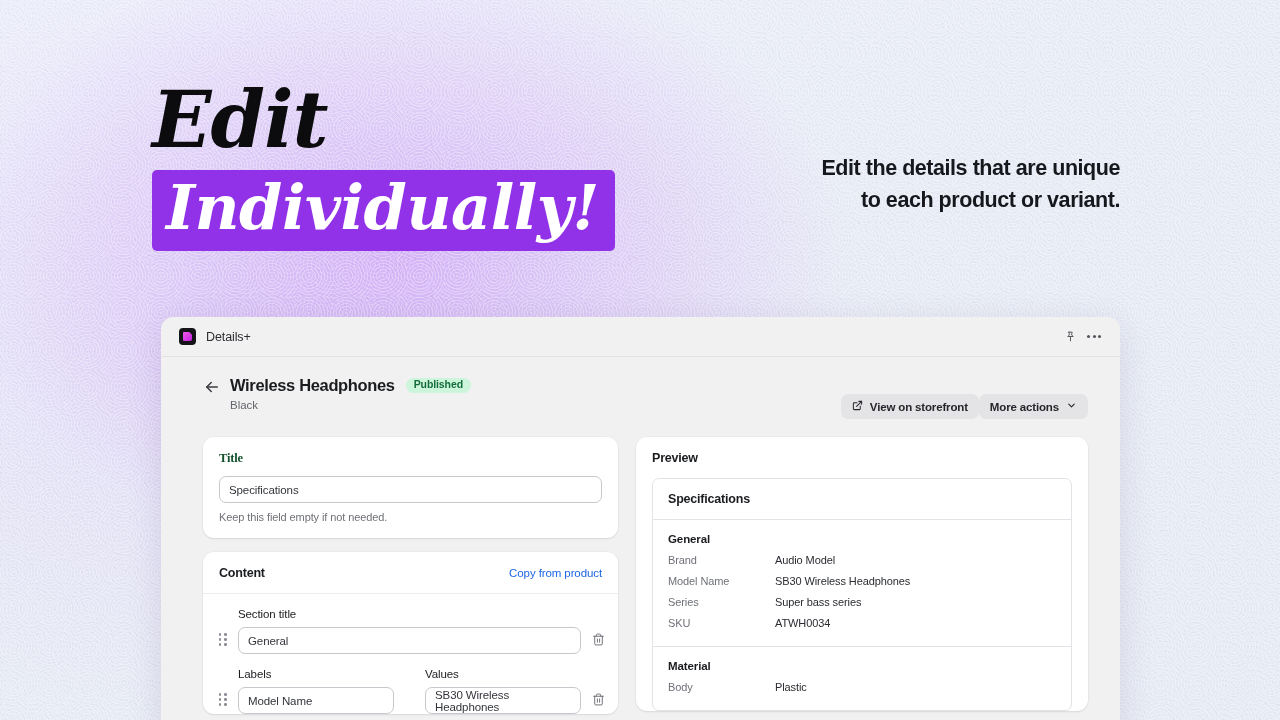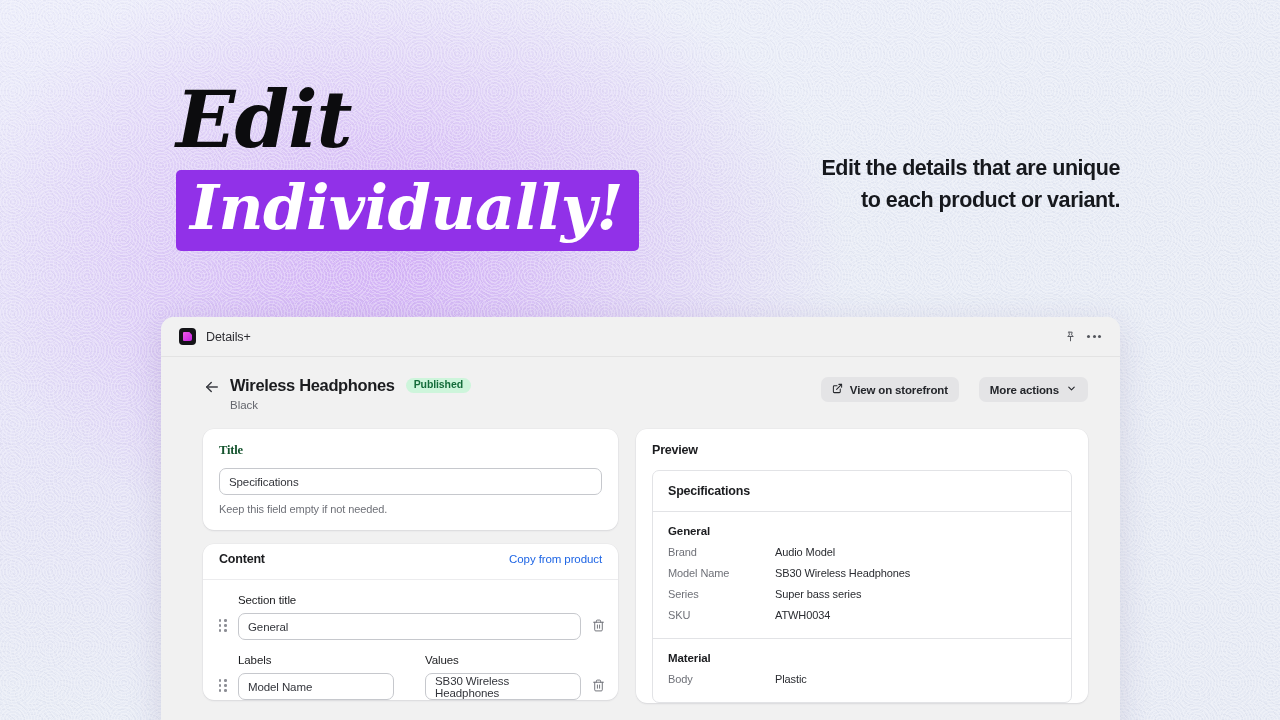--- a/index.html
+++ b/index.html
@@ -33,21 +33,21 @@
       repeating-radial-gradient(circle at 13px 17px, rgba(255,255,255,0.55) 0 1px, rgba(255,255,255,0) 1px 3px),
       repeating-radial-gradient(circle at 31px 7px, rgba(255,255,255,0.40) 0 1px, rgba(255,255,255,0) 1px 4px),
       repeating-radial-gradient(circle at 5px 29px, rgba(120,120,160,0.10) 0 1px, rgba(255,255,255,0) 1px 5px);
     background-size: 37px 37px, 43px 43px, 29px 29px;
     pointer-events: none;
   }
 
   
   .hero-left {
     position: absolute;
-    left: 176px;
+    left: 152px;
     top: 84px;
     width: 520px;
   }
   .hero-word1 {
     font-family: "DejaVu Serif", "Liberation Serif", serif;
     font-style: italic;
     font-weight: bold;
     font-size: 78px;
     line-height: 0.92;
     letter-spacing: -1px;
@@ -166,21 +166,21 @@
     font-weight: bold;
     padding: 0 8px 3px;
     border-radius: 9px;
     letter-spacing: -0.1px;
   }
   .prod-sub {
     margin-top: 4px;
     font-size: 11.5px;
     color: #64666d;
   }
-  .head-actions { display: flex; gap: 20px; align-items: center; margin-top: 1px; }
+  .head-actions { display: flex; gap: 0; align-items: center; margin-top: 18px; }
   .btn {
     display: flex;
     align-items: center;
     gap: 7px;
     background: #e4e4e6;
     border: none;
     border-radius: 7px;
     padding: 6px 11px;
     font-size: 11.5px;
     font-weight: bold;
@@ -233,21 +233,21 @@
     margin-top: 8px;
     font-size: 11px;
     color: #6f7178;
     letter-spacing: -0.1px;
   }
 
   .card-head {
     display: flex;
     align-items: center;
     justify-content: space-between;
-    padding: 8px 16px 13px;
+    padding: 14px 16px 13px;
     border-bottom: 1px solid #ececee;
   }
   .card-head-title {
     font-size: 12.5px;
     font-weight: bold;
     color: #1b1c1f;
     letter-spacing: -0.2px;
   }
   .link {
     font-size: 11.5px;

